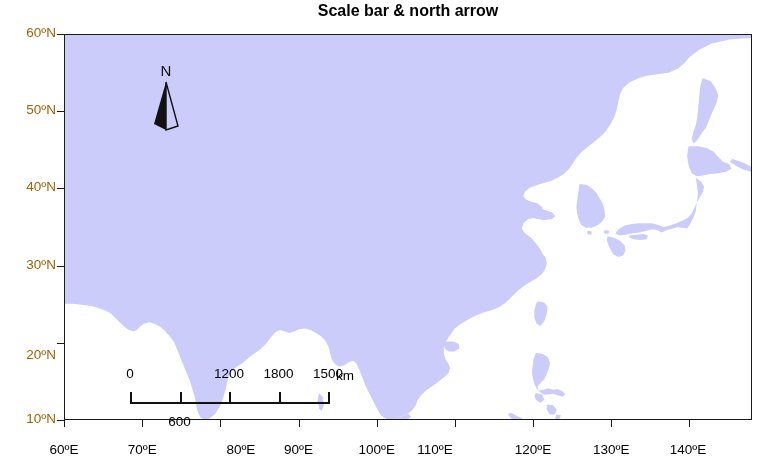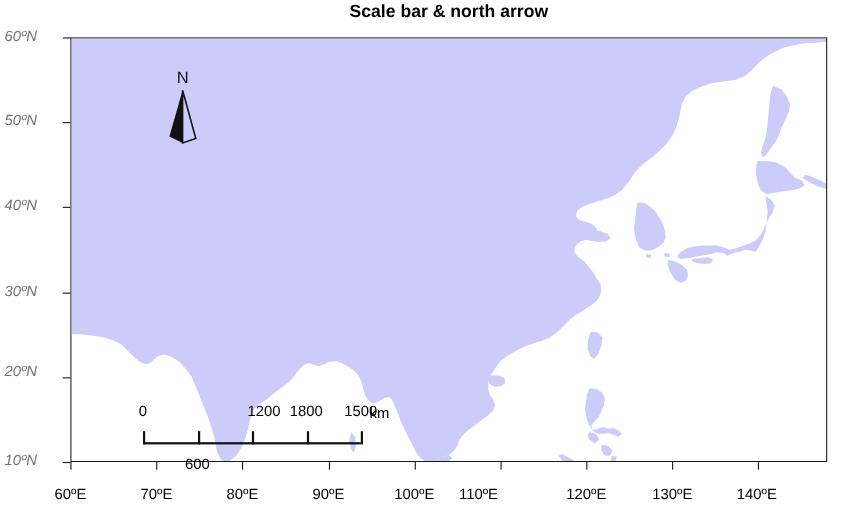--- a/index.html
+++ b/index.html
@@ -21,22 +21,22 @@
   
   #plot{
     position:absolute;left:64px;top:34px;width:688px;height:386px;
     background:#ffffff;border:1.5px solid #1a1a1a;box-sizing:border-box;
     overflow:hidden;
   }
   #mapsvg{position:absolute;left:0;top:0;width:100%;height:100%;display:block;}
 
   
   .ylab{
-    position:absolute;right:0;width:52px;text-align:left;
-    font-size:13.5px;color:#737373;white-space:nowrap;font-style:italic;
+    position:absolute;right:0;width:52px;text-align:right;
+    font-size:13.5px;color:#a16207;white-space:nowrap;
   }
   #ylabels{position:absolute;left:0px;top:0;width:56px;height:462px;}
   .xlab{
     position:absolute;top:0;width:70px;margin-left:-35px;text-align:center;
     font-size:13.5px;color:#000;white-space:nowrap;
   }
   #xlabels{position:absolute;left:0;top:426px;width:768px;height:24px;margin-top:16px;}
 
   
   .ytick{position:absolute;left:-7px;width:7px;height:0;border-top:1.5px solid #1a1a1a;}
@@ -232,28 +232,28 @@
       <div class="xtick" style="left: 469.091px;"></div>
       <div class="xtick" style="left: 547.273px;"></div>
       <div class="xtick" style="left: 625.455px;"></div>
     </div>
 
   <div id="ylabels">
       <div class="ylab" style="top: 25px;">60ºN</div>
       <div class="ylab" style="top: 102.2px;">50ºN</div>
       <div class="ylab" style="top: 179.4px;">40ºN</div>
       <div class="ylab" style="top: 256.6px;">30ºN</div>
-      <div class="ylab" style="top: 330px;">20ºN</div>
+      <div class="ylab" style="top: 347px;">20ºN</div>
       <div class="ylab" style="top: 411px;">10ºN</div>
     </div>
 
   <div id="xlabels">
       <div class="xlab" style="left: 64px;">60ºE</div>
       <div class="xlab" style="left: 142.182px;">70ºE</div>
-      <div class="xlab" style="left: 220.364px;">80ºE</div>
+      <div class="xlab" style="left: 220.364px; text-align: right;">80ºE</div>
       <div class="xlab" style="left: 298.545px;">90ºE</div>
       <div class="xlab" style="left: 376.727px;">100ºE</div>
       <div class="xlab" style="left: 435px;">110ºE</div>
       <div class="xlab" style="left: 533.091px;">120ºE</div>
       <div class="xlab" style="left: 611.273px;">130ºE</div>
       <div class="xlab" style="left: 688px;">140ºE</div>
     </div>
 
   <div id="north-arrow">
     <div class="nletter">N</div>
@@ -262,21 +262,21 @@
       <path d="M20,2 L20,50 L8,44 Z" fill="#111111"></path>
 
       <path d="M20,2 L32,46 L20,50 Z" fill="none" stroke="#111111" stroke-width="1.4" stroke-linejoin="miter"></path>
     </svg>
   </div>
 
   <div id="scalebar">
     <div id="sb-labels">
         <div class="sb-num" style="left: 12px;">0</div>
         <div class="sb-num" style="left: 61.5px; margin-top: 48px;">600</div>
-        <div class="sb-num" style="left: 122px;">1200</div>
+        <div class="sb-num" style="left: 111px;">1200</div>
         <div class="sb-num" style="left: 160.5px;">1800</div>
         <div class="sb-num" style="left: 210px;">1500</div>
       </div>
     <div id="sb-bar">
       <div id="sb-line"></div>
     <div class="sb-tick" style="left: 12px;"></div>
         <div class="sb-tick" style="left: 61.5px;"></div>
         <div class="sb-tick" style="left: 111px;"></div>
         <div class="sb-tick" style="left: 160.5px;"></div>
         <div class="sb-tick" style="left: 210px;"></div>

